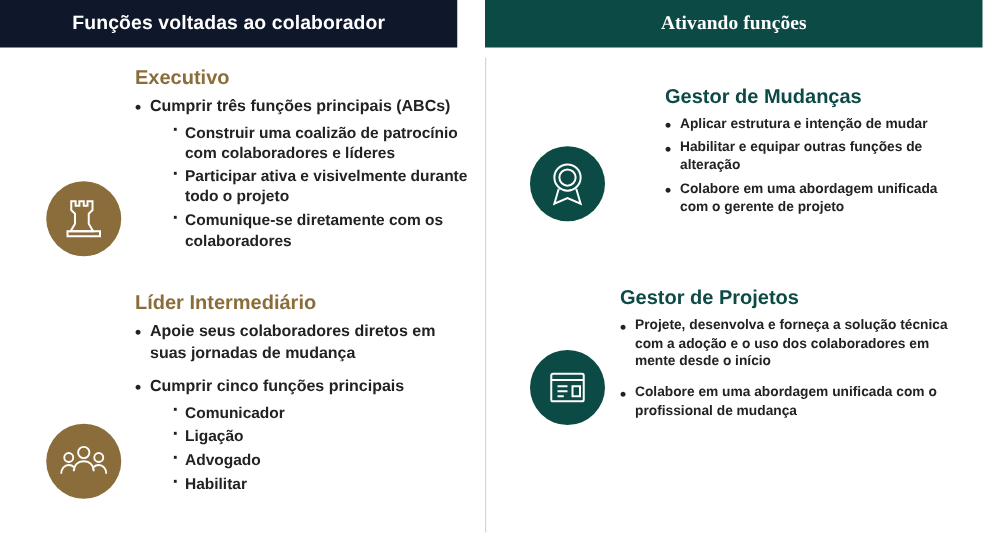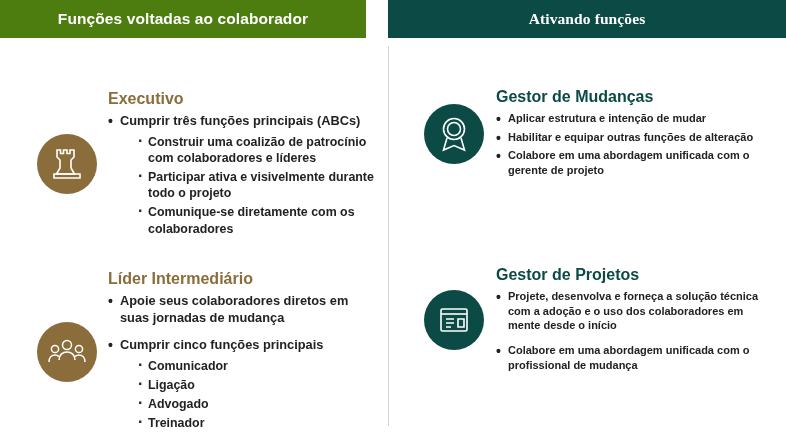--- a/index.html
+++ b/index.html
@@ -29,21 +29,21 @@
     display: flex;
     align-items: center;
     justify-content: center;
     color: #ffffff;
     font-size: 15.5px;
     font-weight: bold;
     letter-spacing: 0.1px;
   }
   .header-left {
     width: 366px;
-    background: #4d7c0f;
+    background: #0f172a;
   }
   .header-gap {
     width: 22px;
     background: #ffffff;
   }
   .header-right {
     width: 398px;
     background: #0b4a45;
     font-family: Liberation Serif, serif;
   }
@@ -60,22 +60,21 @@
     width: 388px;
     position: relative;
   }
   .col-right {
     width: 398px;
     position: relative;
   }
   
   .block {
     display: flex;
-    align-items: center;
-    margin-top: 36px;
+    align-items: flex-end;
   }
   .icon-wrap {
     flex: 0 0 auto;
     display: flex;
     align-items: flex-start;
     justify-content: center;
   }
   .circle {
     border-radius: 50%;
     display: flex;
@@ -168,22 +167,23 @@
     height: 60px;
   }
   .left-block-1 .content, .left-block-2 .content {
     padding-top: 2px;
   }
 
   
   .right-block-1 {
     position: absolute;
     left: 24px;
-    top: 12px;
+    top: 29px;
     width: 360px;
+    gap: 36px;
   }
   .right-block-2 {
     position: absolute;
     left: 24px;
     top: 190px;
     width: 360px;
   }
   .right-block-1 .icon-wrap, .right-block-2 .icon-wrap {
     width: 84px;
   }
@@ -269,21 +269,21 @@
             <li class="bold">Apoie seus colaboradores diretos em suas jornadas de mudança</li>
           </ul>
           <div class="spacer-6"></div>
           <ul class="lvl1">
             <li class="bold">
               <span>Cumprir cinco funções principais</span>
               <ul class="lvl2">
                 <li>Comunicador</li>
                 <li>Ligação</li>
                 <li>Advogado</li>
-                <li>Treinador</li>
+                <li>Habilitar</li>
               </ul>
             </li>
           </ul>
         </div>
       </div>
 
     </div>
 
     <div class="col-right" style="position:absolute;left:388px;top:0;height:395px;">
 

